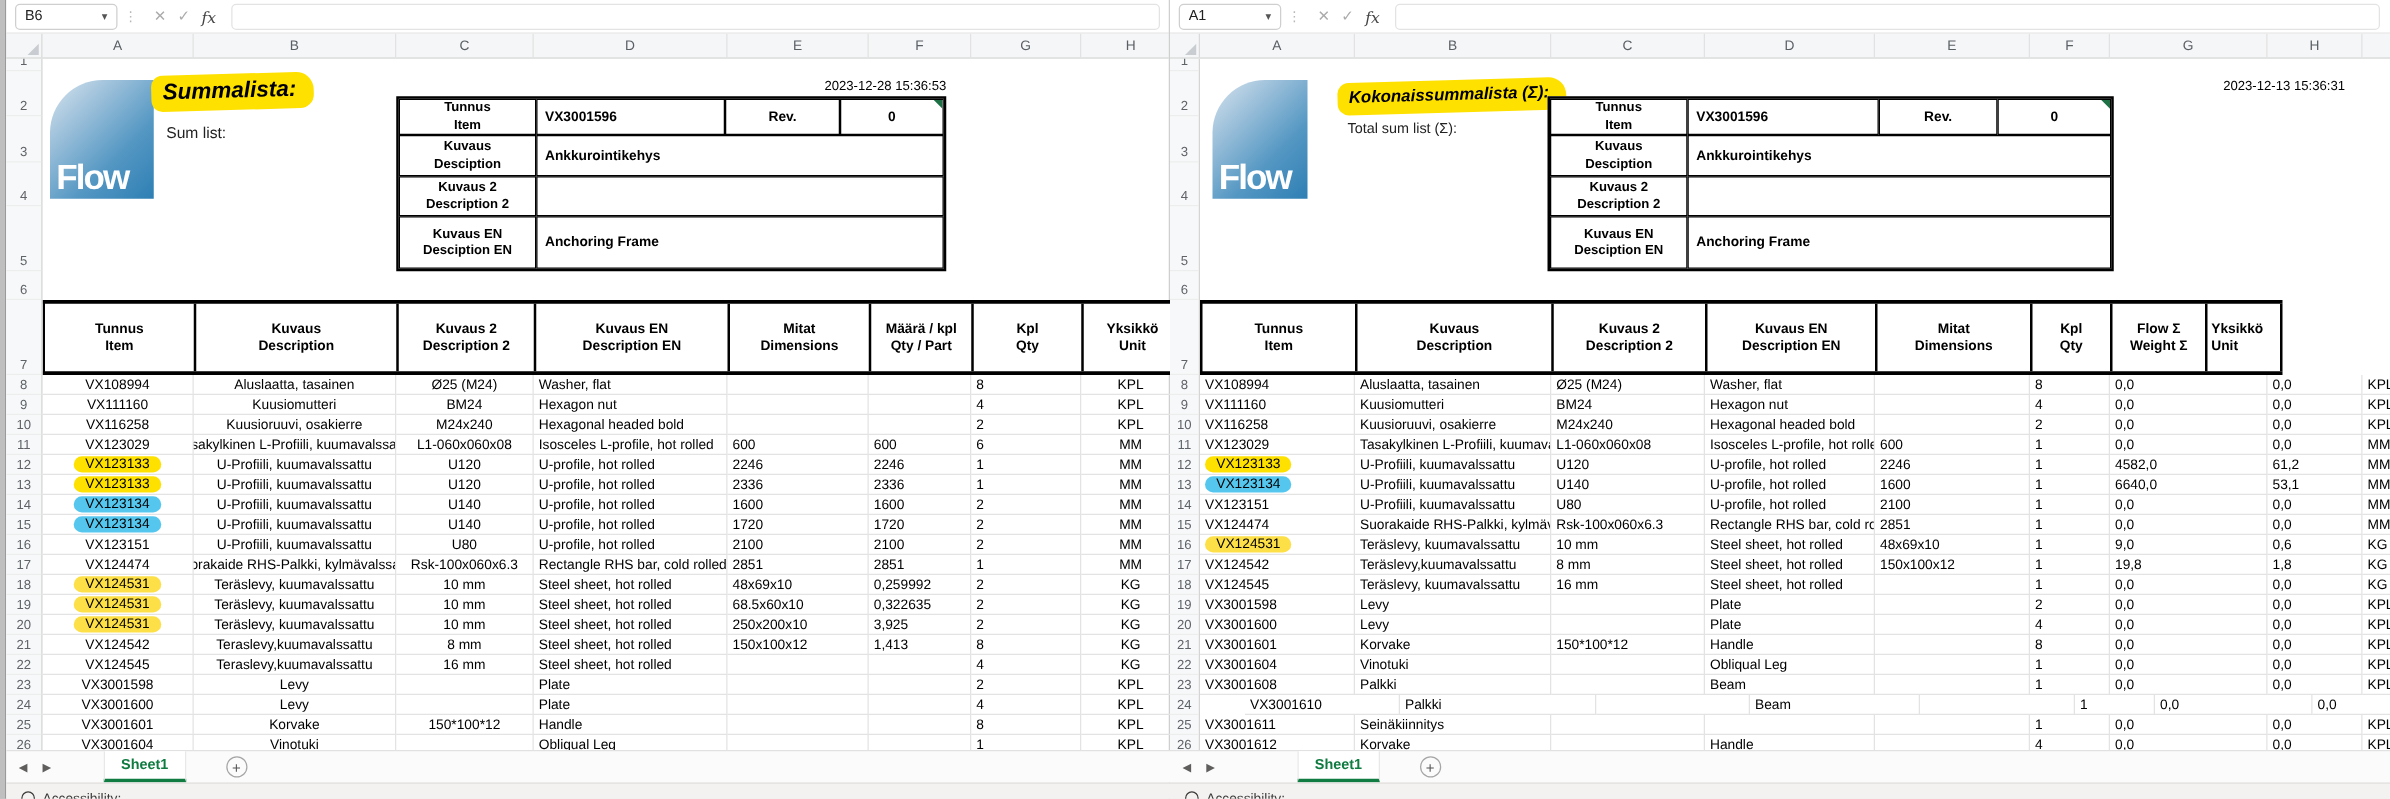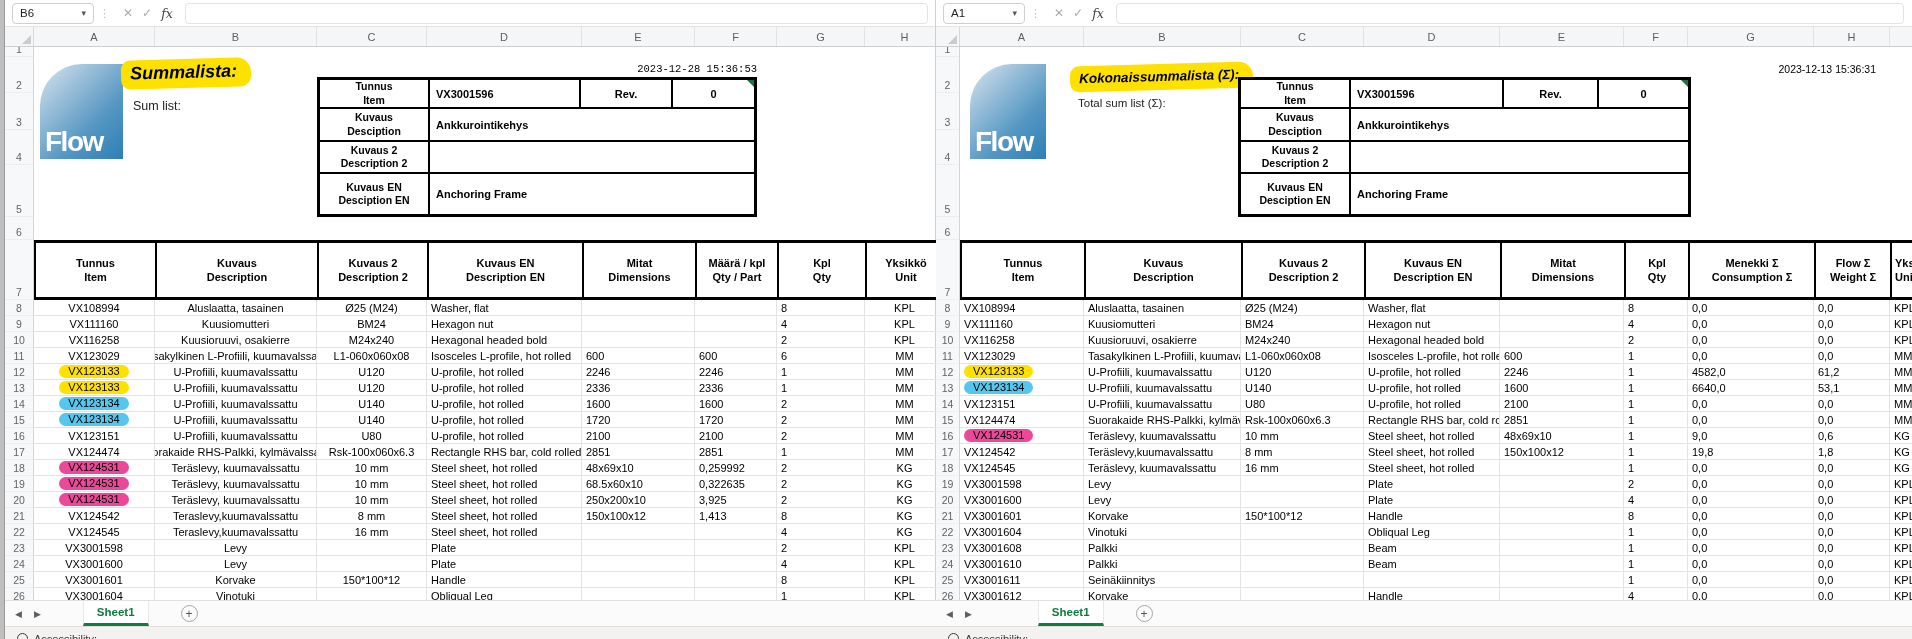--- a/index.html
+++ b/index.html
@@ -52,21 +52,21 @@
   .win-right .title-wrap { left:134px; top:17px; }
   .marker { display:inline-block; background:#ffe100; border-radius:9px 14px 11px 9px;
             transform:rotate(-1.6deg); padding:3px 14px 5px 9px; }
   .title-text { font-weight:bold; font-style:italic; color:#000; }
   .win-left  .title-text { font-size:18px; }
   .win-right .title-text { font-size:13.5px; }
   .subtitle { position:absolute; color:#222; }
   .win-left  .subtitle { left:128px; top:52px; font-size:12.5px; }
   .win-right .subtitle { left:142px; top:50px; font-size:11.5px; }
   .timestamp { position:absolute; top:16px; font-size:10.5px; color:#000; text-align:right; }
-  .win-left  .timestamp { left:460px; width:292px;font-family:Liberation Mono, monospace; }
+  .win-left  .timestamp { left:460px; width:292px; }
   .win-right .timestamp { left:640px; width:300px; }
 
   
   .infobox { position:absolute; top:30px; display:grid; border:2px solid #000; background:#fff;
              grid-template-rows:29px 33px 32px 42px; }
   .win-left  .infobox { left:312px; grid-template-columns:110px 151px 92px 83px; }
   .win-right .infobox { left:302px; grid-template-columns:110px 153px 95px 91px; }
   .ib { border:1px solid #000; display:flex; align-items:center; font-size:11px; overflow:hidden; }
   .ib.lab { justify-content:center; text-align:center; font-weight:bold; font-size:10.5px;
             line-height:1.25; white-space:pre-line; }
@@ -86,21 +86,21 @@
   .hcell.hl-left { justify-content:flex-start; text-align:left; padding-left:3px; }
   .drow { position:absolute; height:16px; display:flex; z-index:2; }
   .dcell { flex:none; height:100%; border-right:1px solid #e3e3e3; border-bottom:1px solid #e3e3e3;
            font-size:11px; color:#000; display:flex; align-items:center; white-space:nowrap;
            overflow:hidden; }
   .dcell.c { justify-content:center; }
   .dcell.l { justify-content:flex-start; padding-left:4px; }
   .hl { display:block; border-radius:7px; padding:0 9px; line-height:13px; }
   .hl-y { background:#ffe100; }
   .hl-b { background:#55c7ef; }
-  .hl-g { background:#ec4899; }
+  .hl-g { background:#fde047; }
 
   
   .tabbar { position:absolute; top:600px; height:26px; left:0; right:0; background:#fbfbfb;
             border-top:1px solid #e1e1e1; display:flex; align-items:center; z-index:6; }
   .navarrows { display:flex; gap:12px; margin-left:10px; color:#605e5c; font-size:9px; }
   .tabspacer { flex:none; }
   .sheettab { height:100%; display:flex; align-items:center; padding:0 13px; background:#fff;
               color:#0f7b41; font-weight:bold; font-size:11.5px; border-bottom:3px solid #107c41;
               border-left:1px solid #e8e8e8; border-right:1px solid #e8e8e8; }
   .addsheet { margin-left:32px; width:17px; height:17px; border:1px solid #a6a6a6; border-radius:50%;
@@ -518,22 +518,20 @@
         <div class="hcell" style="width: 157px;">Kuvaus
 Description</div>
         <div class="hcell" style="width: 123px;">Kuvaus 2
 Description 2</div>
         <div class="hcell" style="width: 136px;">Kuvaus EN
 Description EN</div>
         <div class="hcell" style="width: 124px;">Mitat
 Dimensions</div>
         <div class="hcell" style="width: 64px;">Kpl
 Qty</div>
-        <div class="hcell" style="width: 126px;">Menekki Σ
-Consumption Σ</div>
         <div class="hcell" style="width: 76px;">Flow Σ
 Weight Σ</div>
         <div class="hcell hl-left" style="width: 60px;">Yksikkö
 Unit</div>
       </div>
     <div>
         <div class="drow" style="left: 24px; top: 253px;">
           <div class="dcell l" style="width: 124px;">VX108994</div>
           <div class="dcell l" style="width: 157px;">Aluslaatta, tasainen</div>
           <div class="dcell l" style="width: 123px;">Ø25 (M24)</div>
@@ -709,21 +707,21 @@
           <div class="dcell l" style="width: 157px;">Palkki</div>
           <div class="dcell l" style="width: 123px;"></div>
           <div class="dcell l" style="width: 136px;">Beam</div>
           <div class="dcell l" style="width: 124px;"></div>
           <div class="dcell l" style="width: 64px;">1</div>
           <div class="dcell l" style="width: 126px;">0,0</div>
           <div class="dcell l" style="width: 76px;">0,0</div>
           <div class="dcell l" style="width: 60px;">KPL</div>
         </div>
         <div class="drow" style="left: 24px; top: 509px;">
-          <div class="dcell l" style="width: 124px;">VX3001610</div>
+          <div class="dcell l" style="width: 124px; margin-left: 36px;">VX3001610</div>
           <div class="dcell l" style="width: 157px;">Palkki</div>
           <div class="dcell l" style="width: 123px;"></div>
           <div class="dcell l" style="width: 136px;">Beam</div>
           <div class="dcell l" style="width: 124px;"></div>
           <div class="dcell l" style="width: 64px;">1</div>
           <div class="dcell l" style="width: 126px;">0,0</div>
           <div class="dcell l" style="width: 76px;">0,0</div>
           <div class="dcell l" style="width: 60px;">KPL</div>
         </div>
         <div class="drow" style="left: 24px; top: 525px;">

